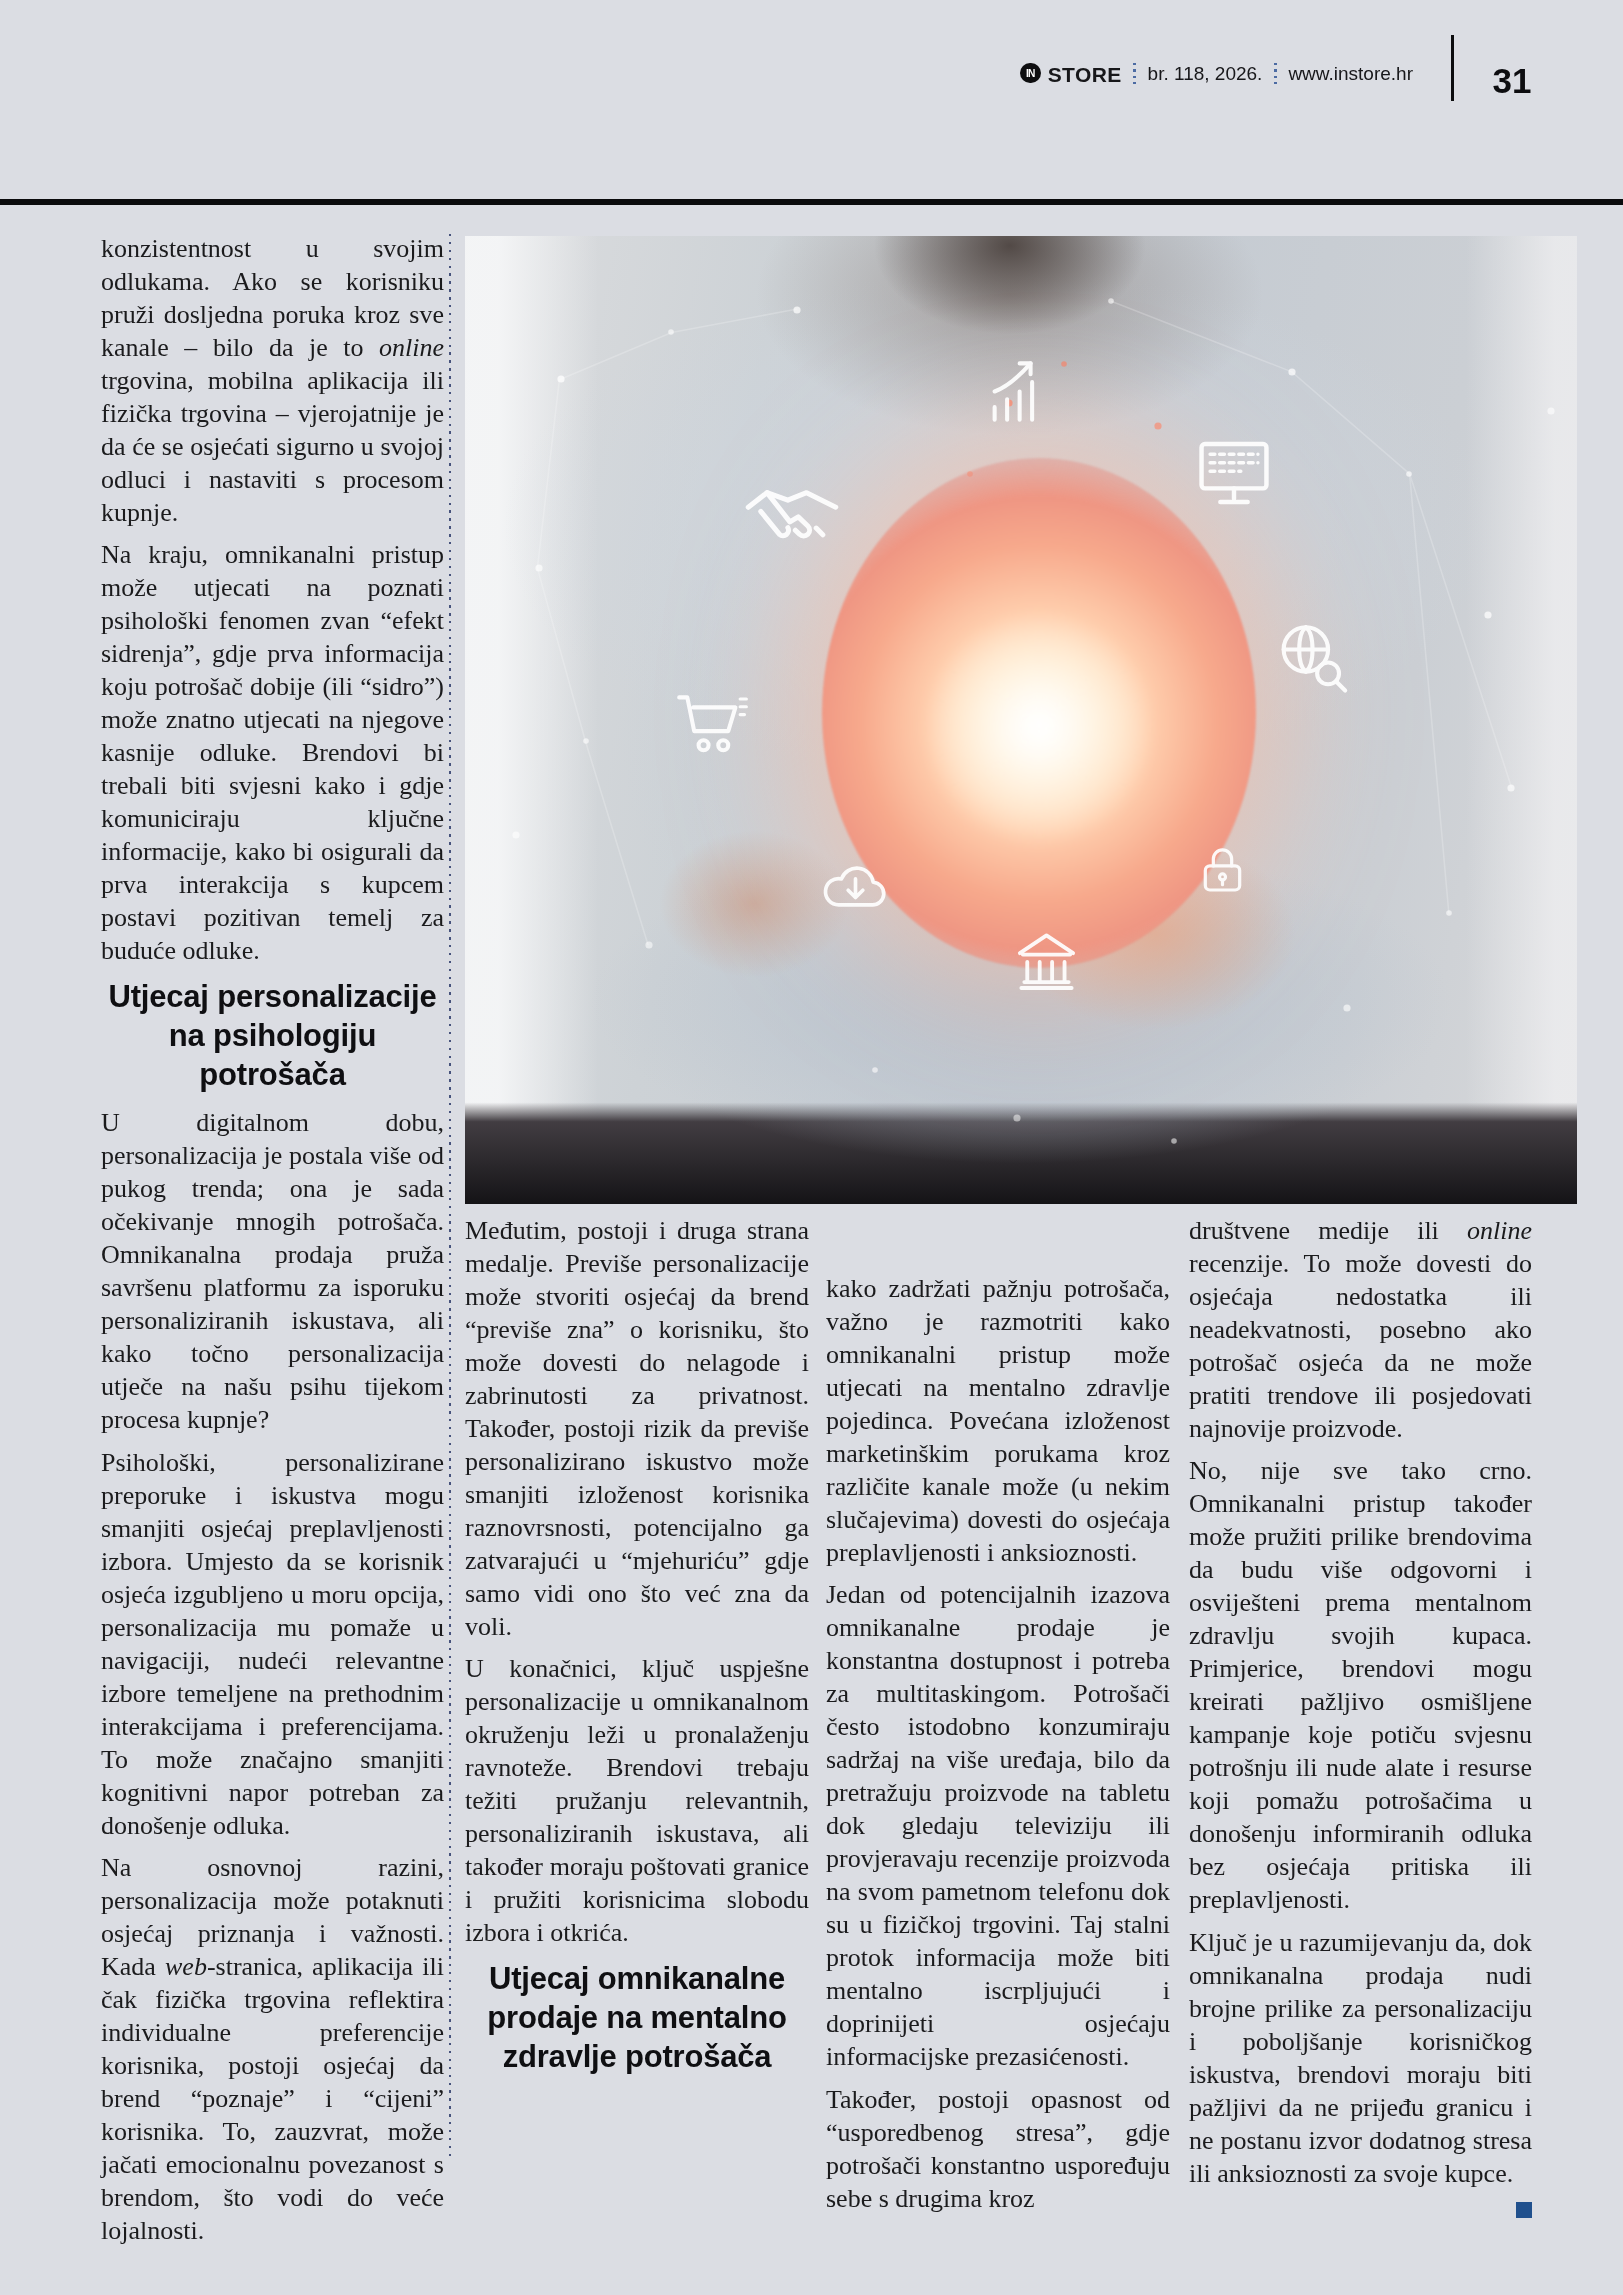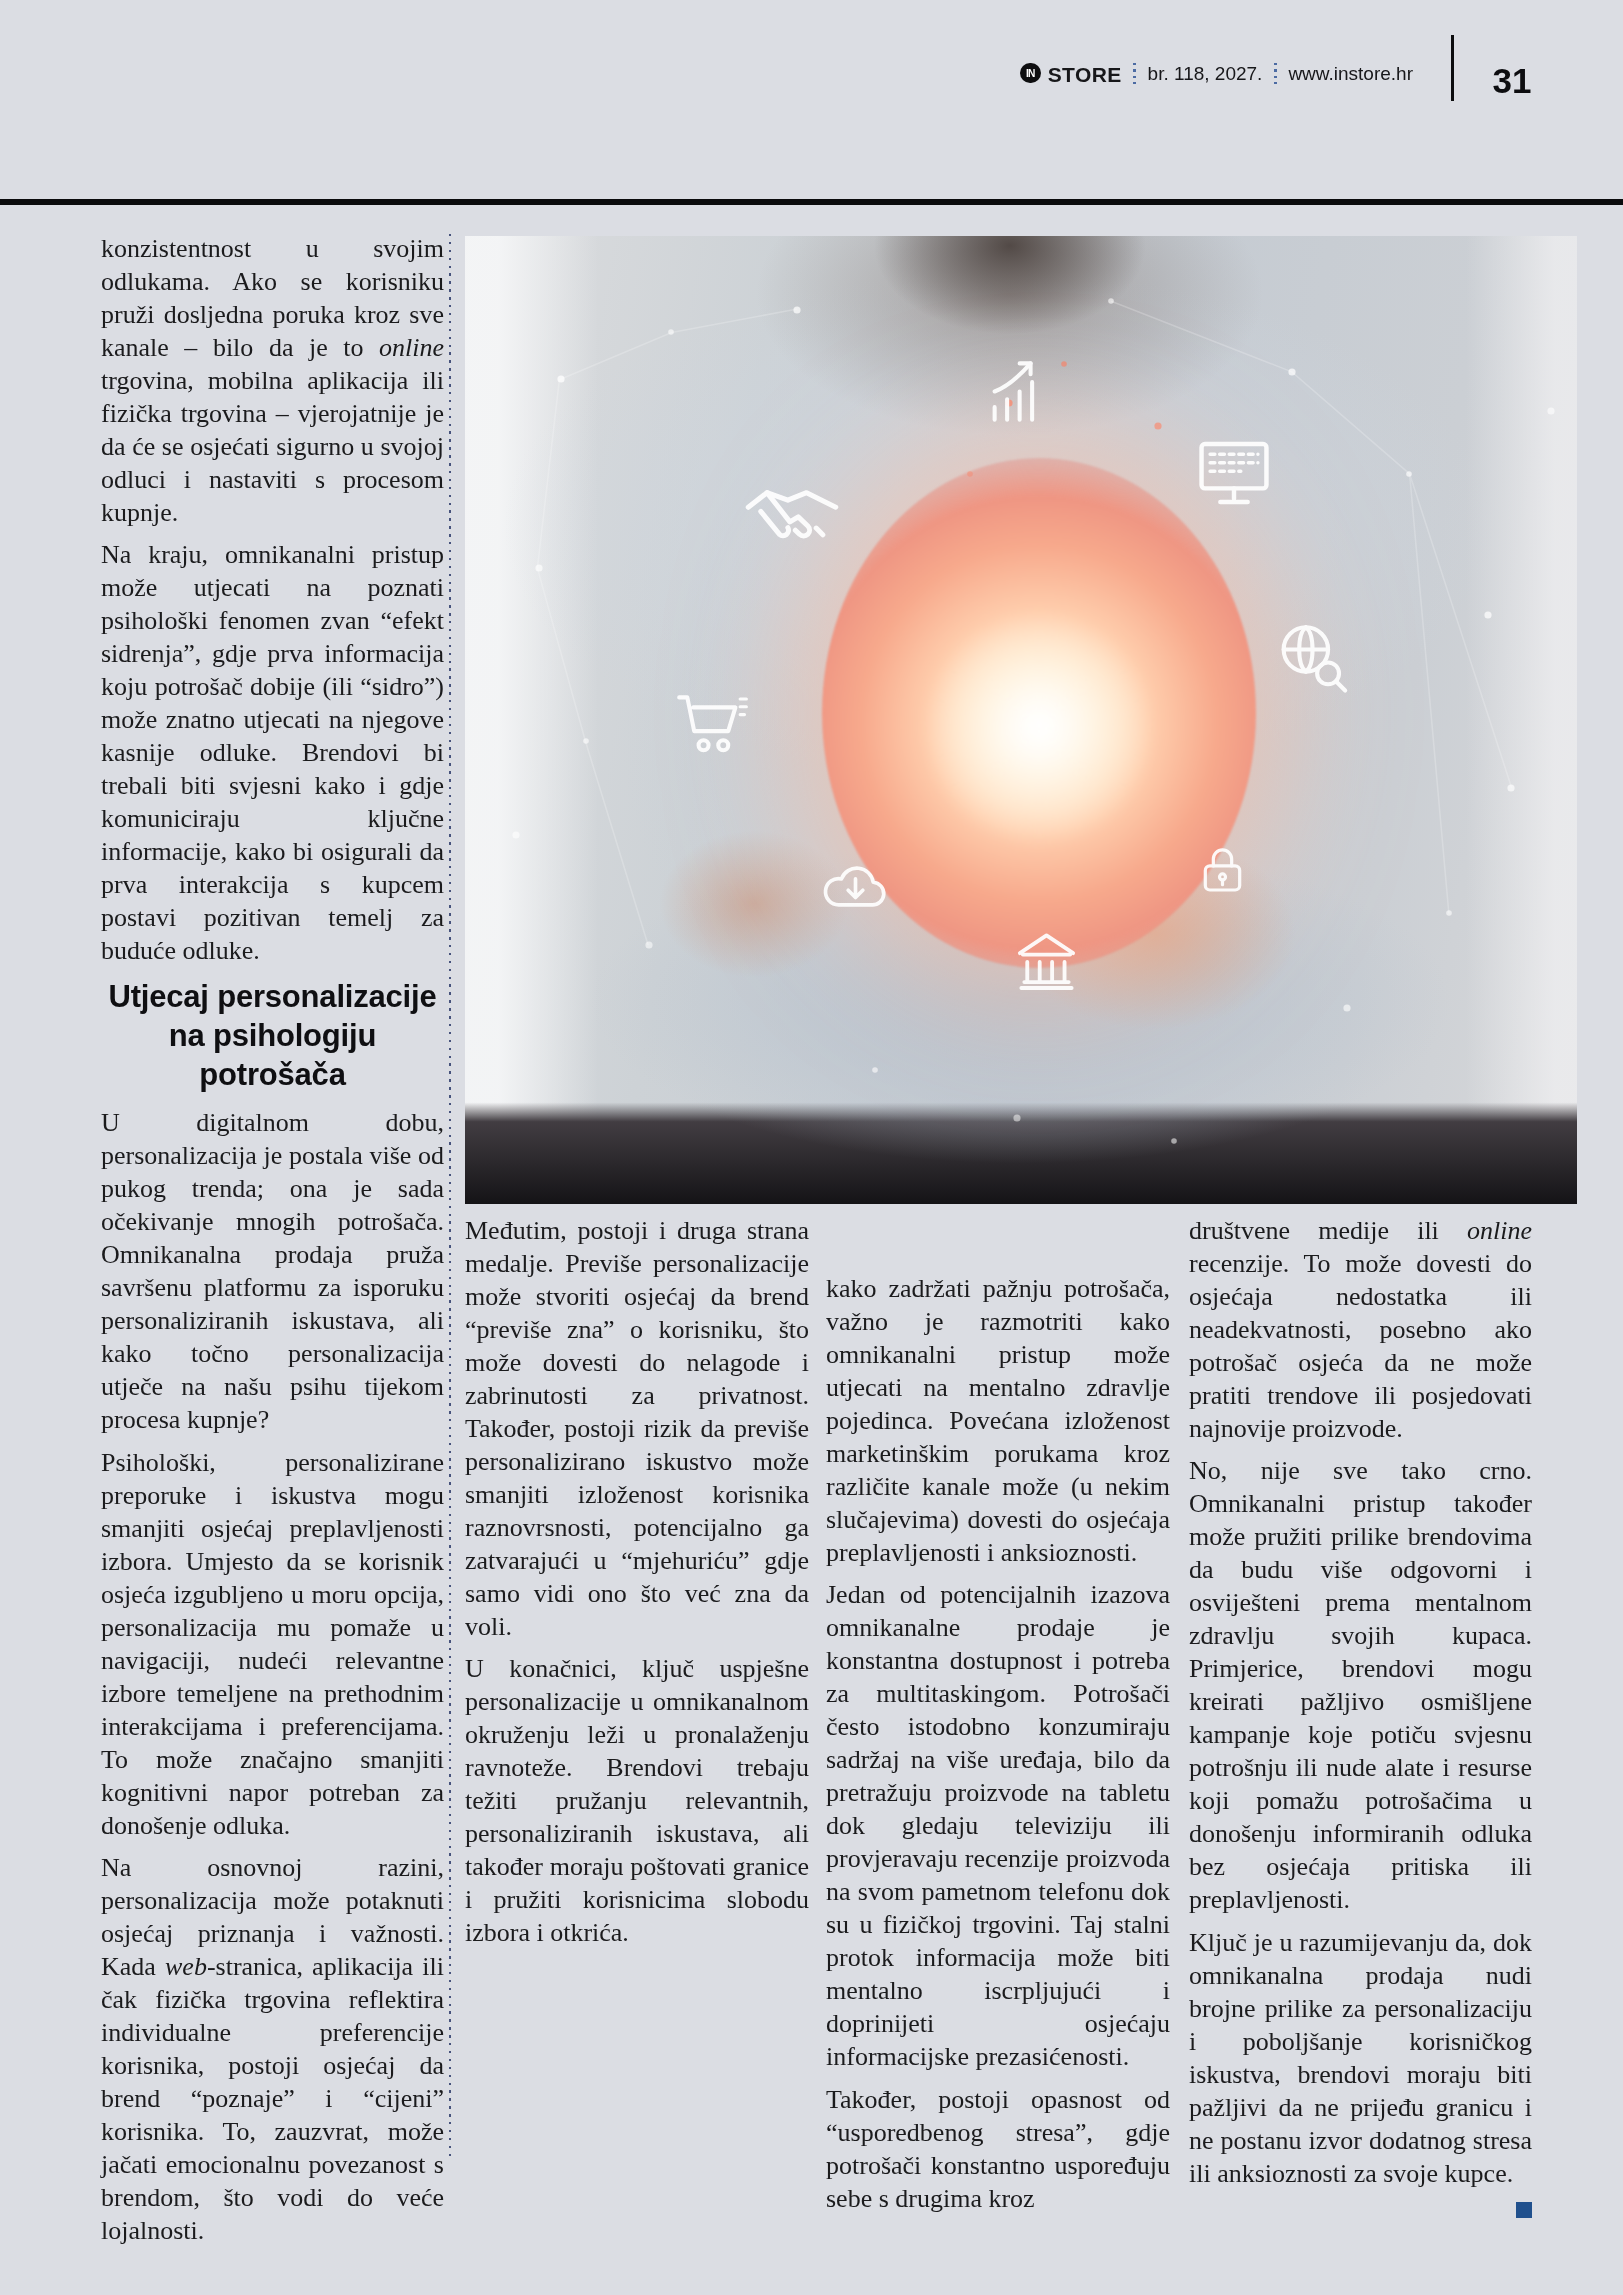--- a/index.html
+++ b/index.html
@@ -133,21 +133,21 @@
 </style>
 </head>
 <body>
 
 <div class="page">
 
   <div class="brand-row">
     <span class="logo-mark">IN</span>
     <span class="logo-store">STORE</span>
     <span class="dotted-sep"></span>
-    <span class="issue">br. 118, 2027.</span>
+    <span class="issue">br. 118, 2026.</span>
     <span class="dotted-sep"></span>
     <span class="website">www.instore.hr</span>
   </div>
   <div class="page-bar"></div>
   <div class="page-number">31</div>
   <div class="top-rule"></div>
 
   <div class="photo">
     <svg class="net" viewBox="0 0 1416 1233">
       <path d="M120 183 L263 123 L423 93 M92 423 L153 643 L233 903 M1203 303 L1253 863 M1333 703 L1203 303 M823 83 L1053 173 L1203 303 M120 183 L92 423" stroke="#ffffff" stroke-opacity=".22" stroke-width="2" fill="none"></path>
@@ -221,20 +221,21 @@
       <p><span>konzistentnost u svojim odlukama. Ako se korisniku pruži dosljedna poruka kroz sve kanale – bilo da je to </span><em>online</em><span> trgovina, mobilna aplikacija ili fizička trgovina – vjerojatnije je da će se osjećati sigurno u svojoj odluci i nastaviti s procesom kupnje.</span></p>
       <p><span>Na kraju, omnikanalni pristup može utjecati na poznati psihološki fenomen zvan “efekt sidrenja”, gdje prva informacija koju potrošač dobije (ili “sidro”) može znatno utjecati na njegove kasnije odluke. Brendovi bi trebali biti svjesni kako i gdje komuniciraju ključne informacije, kako bi osigurali da prva interakcija s kupcem postavi pozitivan temelj za buduće odluke.</span></p>
       <h2 class="col-heading">Utjecaj personalizacije na psihologiju potrošača</h2>
       <p><span>U digitalnom dobu, personalizacija je postala više od pukog trenda; ona je sada očekivanje mnogih potrošača. Omnikanalna prodaja pruža savršenu platformu za isporuku personaliziranih iskustava, ali kako točno personalizacija utječe na našu psihu tijekom procesa kupnje?</span></p>
       <p><span>Psihološki, personalizirane preporuke i iskustva mogu smanjiti osjećaj preplavljenosti izbora. Umjesto da se korisnik osjeća izgubljeno u moru opcija, personalizacija mu pomaže u navigaciji, nudeći relevantne izbore temeljene na prethodnim interakcijama i preferencijama. To može značajno smanjiti kognitivni napor potreban za donošenje odluka.</span></p>
       <p><span>Na osnovnoj razini, personalizacija može potaknuti osjećaj priznanja i važnosti. Kada </span><em>web</em><span>-stranica, aplikacija ili čak fizička trgovina reflektira individualne preferencije korisnika, postoji osjećaj da brend “poznaje” i “cijeni” korisnika. To, zauzvrat, može jačati emocionalnu povezanost s brendom, što vodi do veće lojalnosti.</span></p>
     </div>
   <div class="col col2">
       <p><span>Međutim, postoji i druga strana medalje. Previše personalizacije može stvoriti osjećaj da brend “previše zna” o korisniku, što može dovesti do nelagode i zabrinutosti za privatnost. Također, postoji rizik da previše personalizirano iskustvo može smanjiti izloženost korisnika raznovrsnosti, potencijalno ga zatvarajući u “mjehuriću” gdje samo vidi ono što već zna da voli.</span></p>
       <p><span>U konačnici, ključ uspješne personalizacije u omnikanalnom okruženju leži u pronalaženju ravnoteže. Brendovi trebaju težiti pružanju relevantnih, personaliziranih iskustava, ali također moraju poštovati granice i pružiti korisnicima slobodu izbora i otkrića.</span></p>
+      <h2 class="col-heading">Utjecaj omnikanalne prodaje na mentalno zdravlje potrošača</h2>
     </div>
   <div class="col col3">
       <p><span>kako zadržati pažnju potrošača, važno je razmotriti kako omnikanalni pristup može utjecati na mentalno zdravlje pojedinca. Povećana izloženost marketinškim porukama kroz različite kanale može (u nekim slučajevima) dovesti do osjećaja preplavljenosti i anksioznosti.</span></p>
       <p><span>Jedan od potencijalnih izazova omnikanalne prodaje je konstantna dostupnost i potreba za multitaskingom. Potrošači često istodobno konzumiraju sadržaj na više uređaja, bilo da pretražuju proizvode na tabletu dok gledaju televiziju ili provjeravaju recenzije proizvoda na svom pametnom telefonu dok su u fizičkoj trgovini. Taj stalni protok informacija može biti mentalno iscrpljujući i doprinijeti osjećaju informacijske prezasićenosti.</span></p>
       <p><span>Također, postoji opasnost od “usporedbenog stresa”, gdje potrošači konstantno uspoređuju sebe s drugima kroz</span></p>
     </div>
   <div class="col col4">
       <p><span>društvene medije ili </span><em>online</em><span> recenzije. To može dovesti do osjećaja nedostatka ili neadekvatnosti, posebno ako potrošač osjeća da ne može pratiti trendove ili posjedovati najnovije proizvode.</span></p>
       <p><span>No, nije sve tako crno. Omnikanalni pristup također može pružiti prilike brendovima da budu više odgovorni i osviješteni prema mentalnom zdravlju svojih kupaca. Primjerice, brendovi mogu kreirati pažljivo osmišljene kampanje koje potiču svjesnu potrošnju ili nude alate i resurse koji pomažu potrošačima u donošenju informiranih odluka bez osjećaja pritiska ili preplavljenosti.</span></p>
       <p><span>Ključ je u razumijevanju da, dok omnikanalna prodaja nudi brojne prilike za personalizaciju i poboljšanje korisničkog iskustva, brendovi moraju biti pažljivi da ne prijeđu granicu i ne postanu izvor dodatnog stresa ili anksioznosti za svoje kupce.</span><span class="end-square"></span></p>

